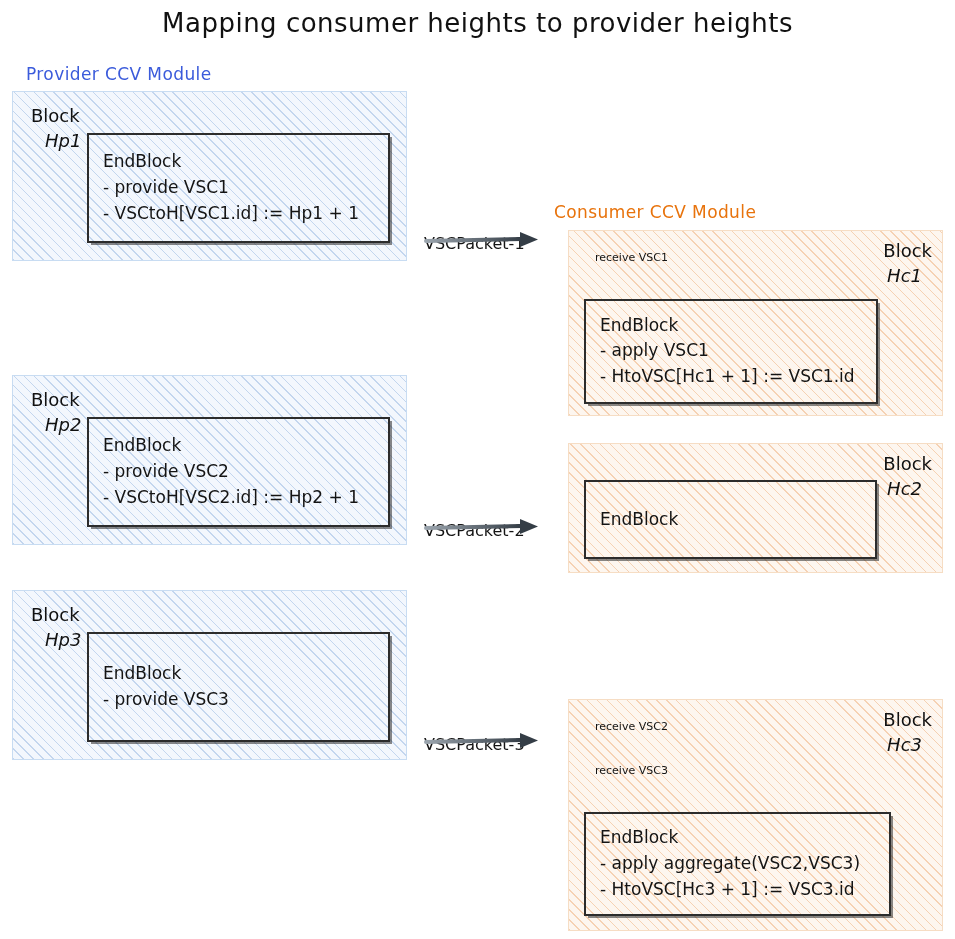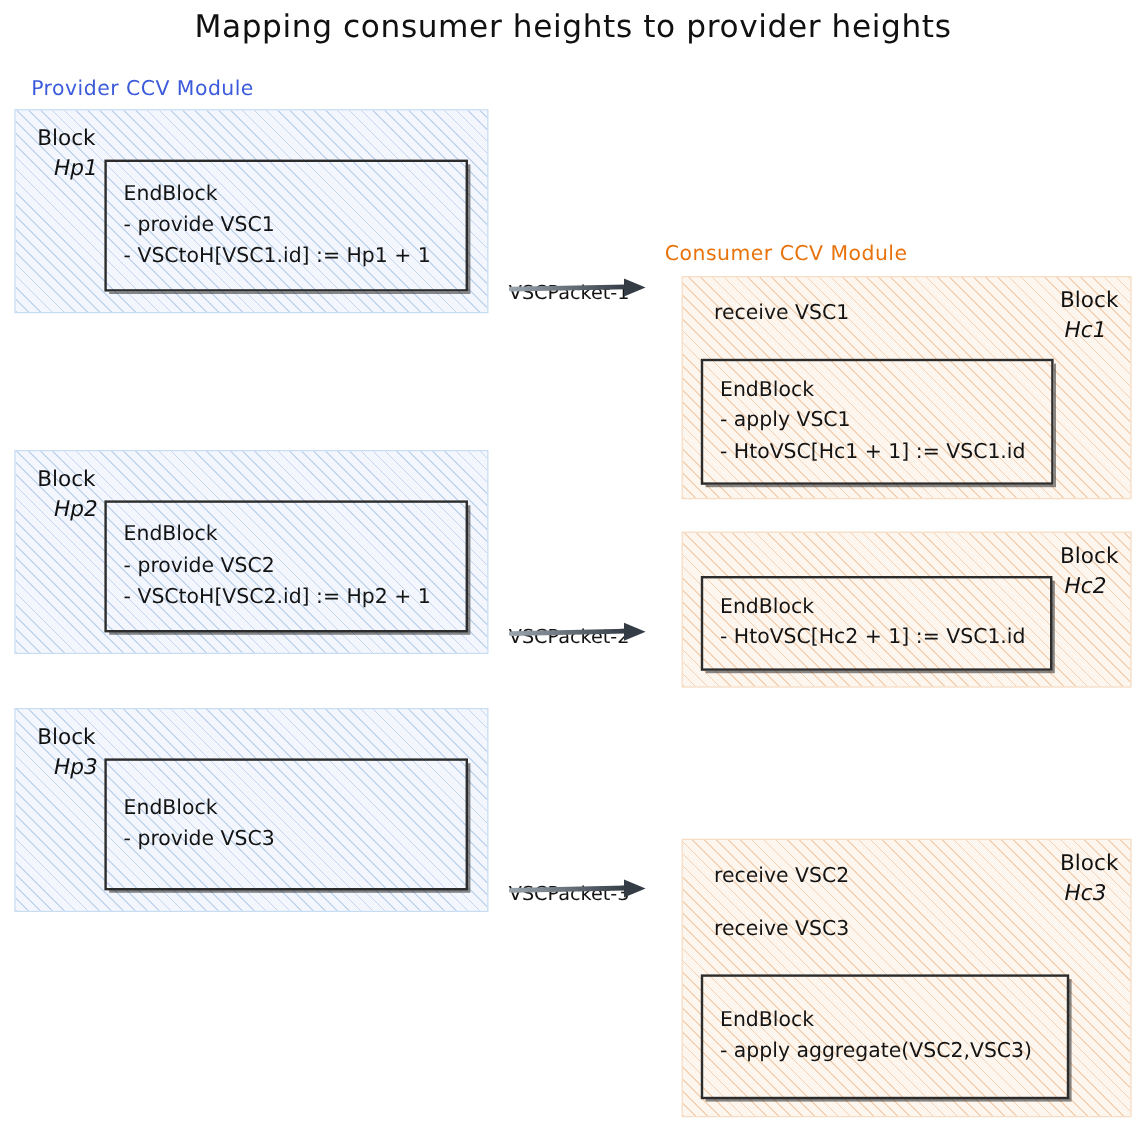--- a/index.html
+++ b/index.html
@@ -96,21 +96,21 @@
     font-size: 17px;
     line-height: 1.52;
     color: #141414;
     white-space: nowrap;
   }
   .endblock-text .row { display: block; }
 
   
   .event-line {
     position: absolute;
-    font-size: 17px;
+    font-size: 11px;
     color: #141414;
     white-space: nowrap;
   }
 
   
   .arrow-group { position: absolute; }
   .arrow-label {
     position: absolute;
     left: 0;
     top: 0;
@@ -229,31 +229,31 @@
 </div>
 
 <div class="panel panel-consumer" style="left:568px; top:443px; width:375px; height:130px;">
   <div class="block-label right" style="right:10px; top:8px;">
     <span>Block</span>
     <span class="line2">Hc2</span>
   </div>
   <div class="endblock-box" style="left:15px; top:36px; width:293px; height:79px;">
     <div class="endblock-text">
       <span class="row">EndBlock</span>
-      <span class="row">- HtoVSC[Hc2 + 1] := VSC1.id</span>
     </div>
   </div>
 </div>
 
 <div class="panel panel-consumer" style="left:568px; top:699px; width:375px; height:232px;">
   <div class="block-label right" style="right:10px; top:8px;">
     <span>Block</span>
     <span class="line2">Hc3</span>
   </div>
   <div class="event-line" style="left:26px; top:20px;">receive VSC2</div>
   <div class="event-line" style="left:26px; top:64px;">receive VSC3</div>
   <div class="endblock-box" style="left:15px; top:112px; width:307px; height:104px;">
     <div class="endblock-text">
       <span class="row">EndBlock</span>
       <span class="row">- apply aggregate(VSC2,VSC3)</span>
+      <span class="row">- HtoVSC[Hc3 + 1] := VSC3.id</span>
     </div>
   </div>
 </div>
 
 </body></html>

